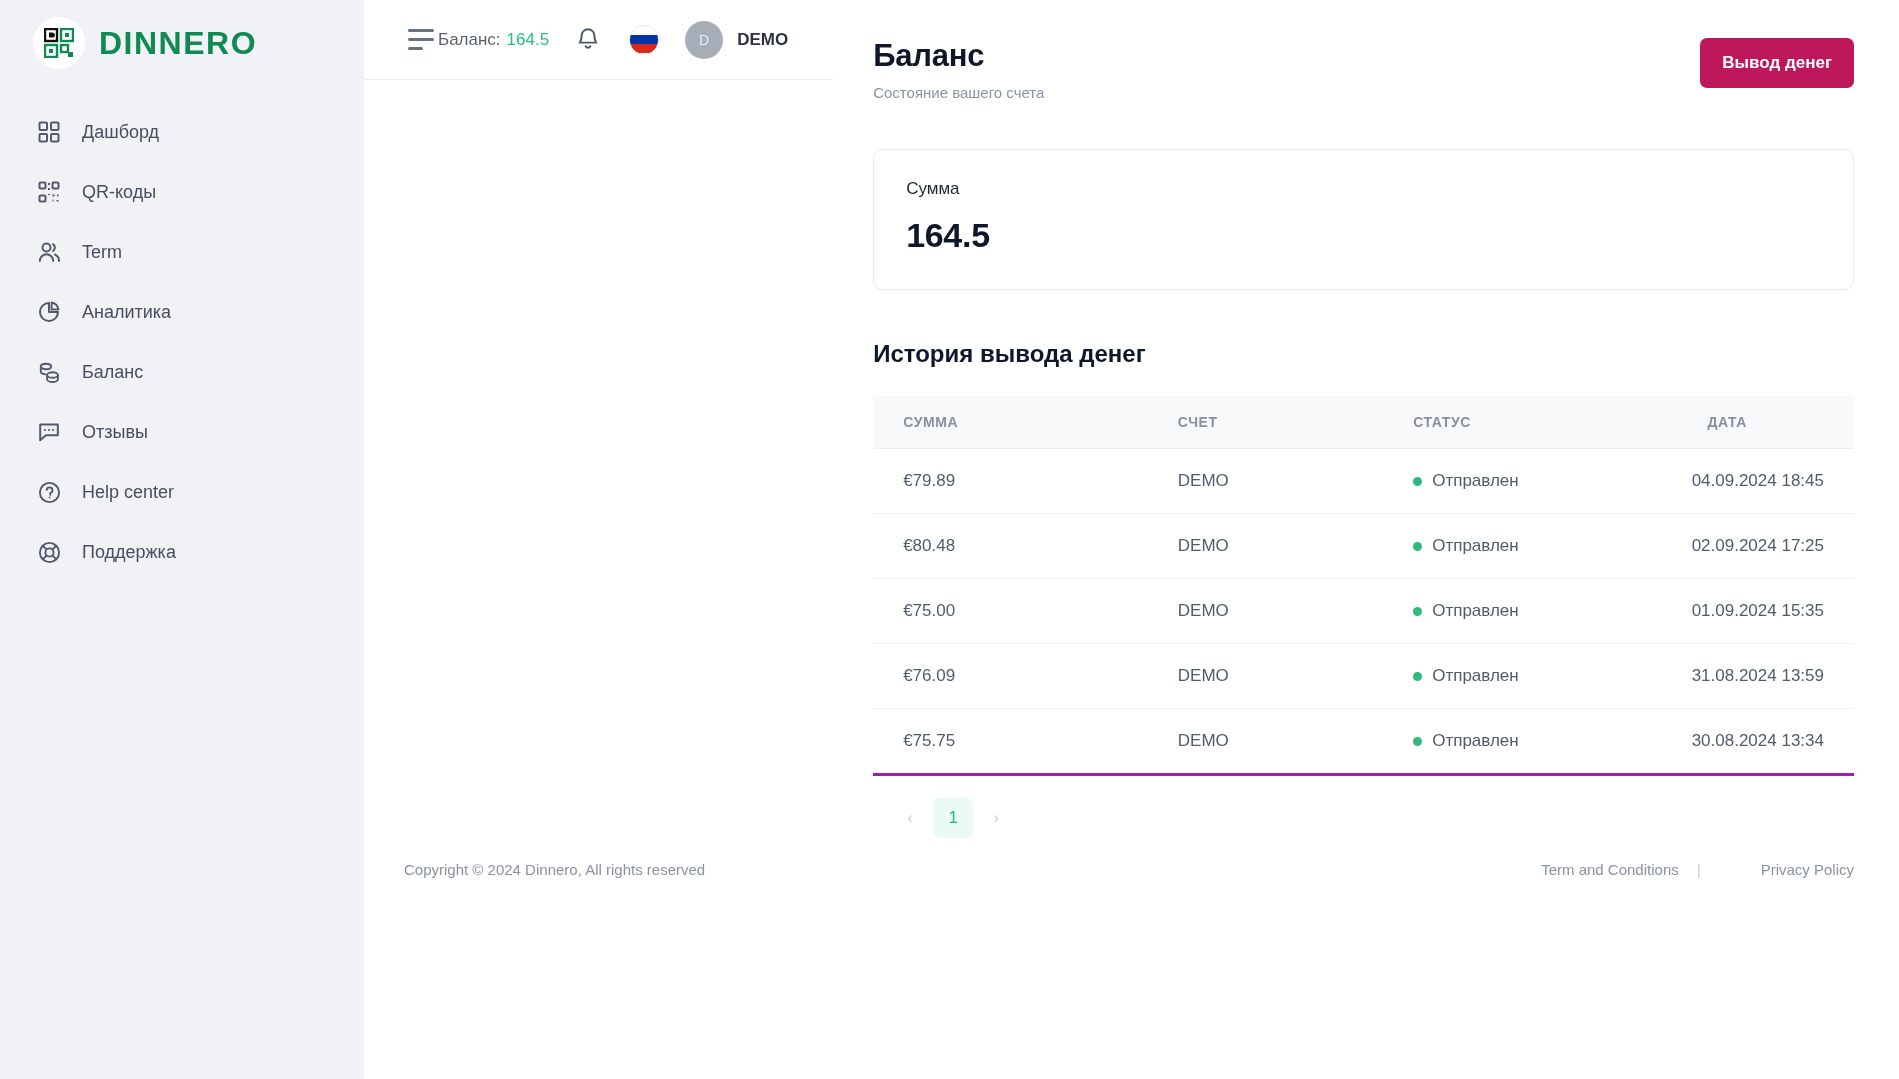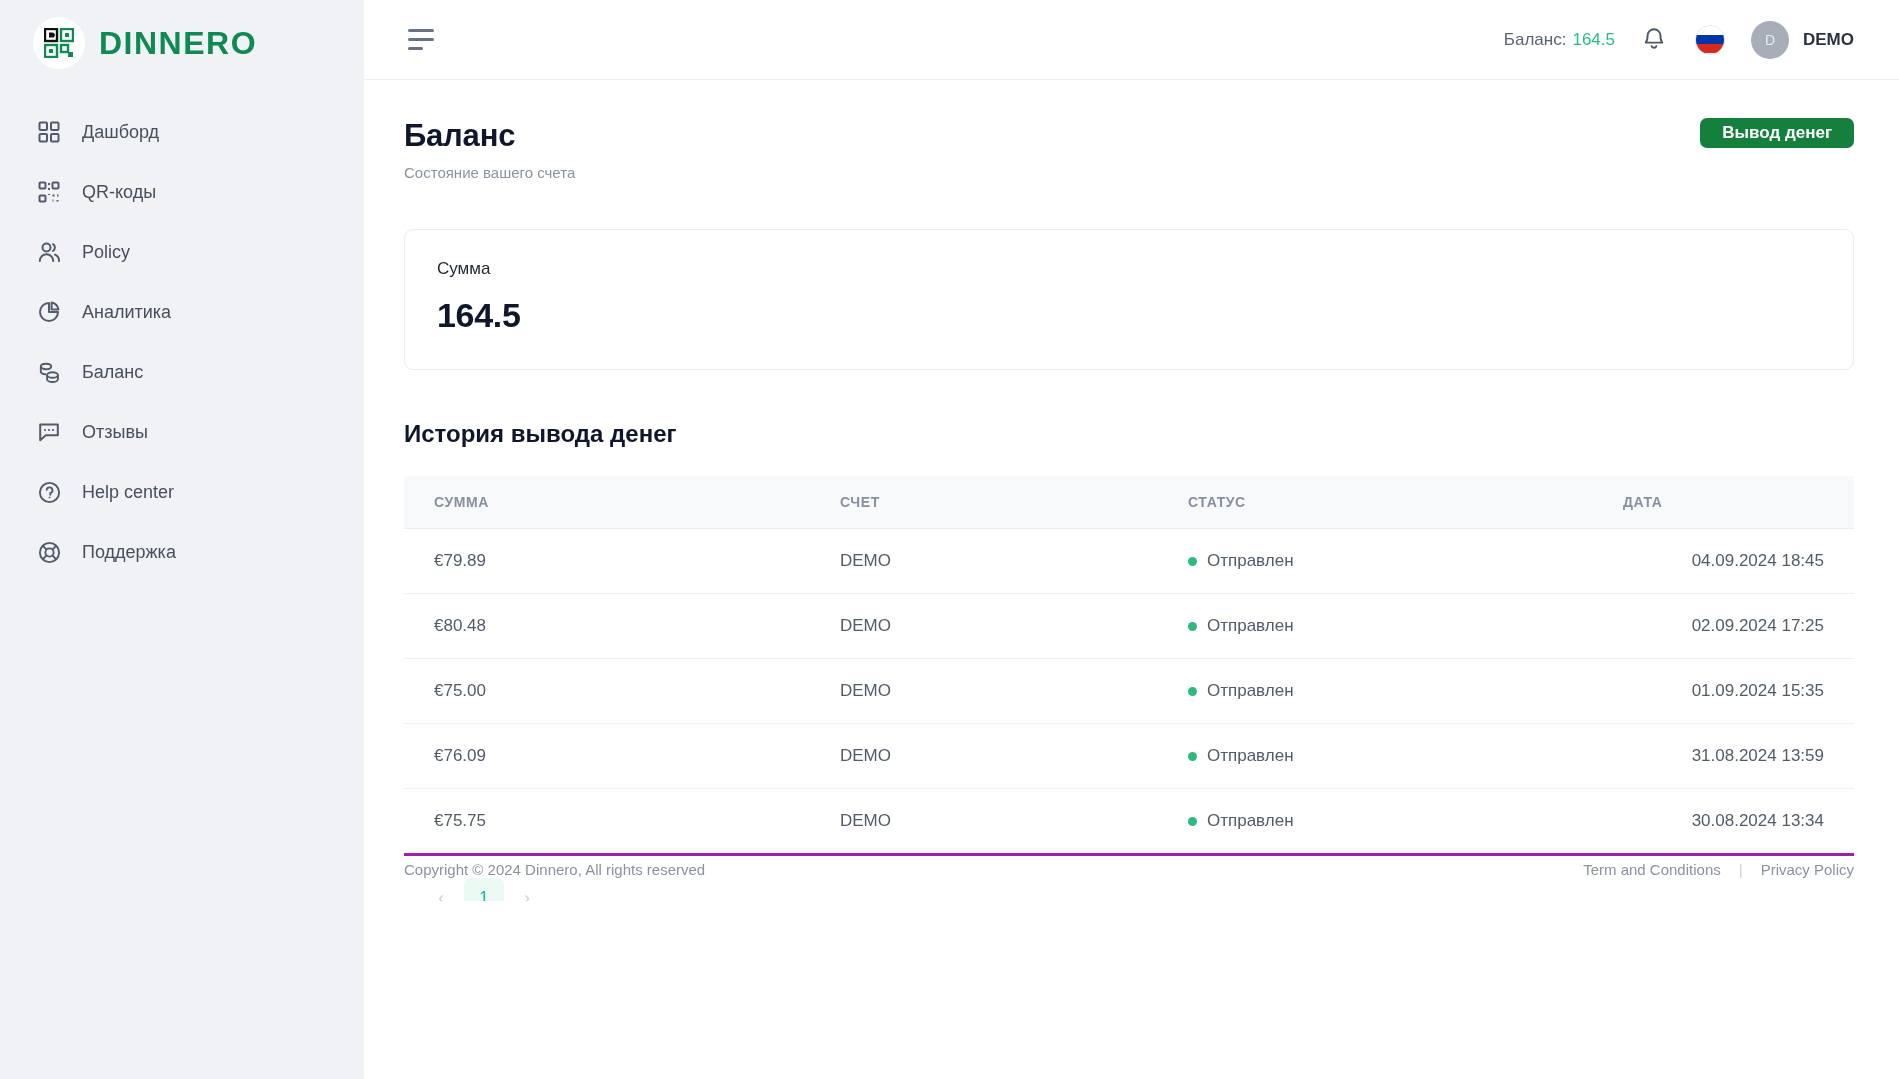--- a/index.html
+++ b/index.html
@@ -53,21 +53,21 @@
   }
   .nav-label {
     font-size: 18px;
     color: #474f5e;
   }
 
   
   .main {
     flex: 1 1 auto;
     height: 901px;
-    display: flex; flex-direction: column;
+    display: flex; flex-direction: row;
     background: #ffffff;
     position: relative;
   }
   .topbar {
     height: 80px;
     flex: 0 0 80px;
     display: flex; align-items: center;
     justify-content: space-between;
     padding: 0 45px 0 40px;
     border-bottom: 1px solid #eceef1;
@@ -116,24 +116,24 @@
     padding: 38px 45px 0 40px;
     overflow: hidden;
   }
   .page-head {
     display: flex; align-items: flex-start;
     justify-content: space-between;
   }
   .page-title { font-size: 31px; font-weight: bold; color: #10172a; letter-spacing: -0.2px; }
   .page-sub { font-size: 15px; color: #8b93a3; margin-top: 10px; }
   .btn-primary {
-    background: #15803d; color: #ffffff;
+    background: #be185d; color: #ffffff;
     border: none; border-radius: 7px;
     font-size: 17px; font-weight: bold;
-    padding: 5px 22px;
+    padding: 15px 22px;
     cursor: pointer;
     font-family: "Liberation Sans", sans-serif;
   }
 
   .amount-card {
     margin-top: 48px;
     border: 1px solid #e9ebef;
     border-radius: 9px;
     background: #ffffff;
     padding: 29px 32px 34px 32px;
@@ -184,21 +184,21 @@
   }
 
   .footer {
     position: absolute; left: 0; right: 0; bottom: 0;
     height: 64px;
     display: flex; align-items: center; justify-content: space-between;
     padding: 0 45px 0 40px;
     font-size: 15px; color: #8a92a2;
   }
   .footer-links { display: flex; align-items: center; gap: 18px; }
-  .footer-links a { color: #8a92a2; text-decoration: none; cursor: pointer; }
+  .footer-links a { color: #8a92a2; text-decoration: none; cursor: pointer; margin-left: 42px; }
   .footer-sep { color: #ccd1d9; }
 </style>
 </head>
 <body>
 
 <div class="app">
 
   <aside class="sidebar">
     <div class="brand">
       <div class="brand-logo">
@@ -244,21 +244,21 @@
 
       <div class="nav-item">
         <span class="nav-icon">
           <svg width="23" height="23" viewBox="0 0 23 23" fill="none" stroke="currentColor" stroke-width="2" stroke-linecap="round">
             <circle cx="8.5" cy="6.5" r="4"></circle>
             <path d="M1.8 20 a6.7 6.7 0 0 1 13.4 0"></path>
             <path d="M15 3.2 a4 4 0 0 1 0 6.8"></path>
             <path d="M17 13.6 a6.7 6.7 0 0 1 4 6.4"></path>
           </svg>
         </span>
-        <span class="nav-label">Policy</span>
+        <span class="nav-label">Term</span>
       </div>
 
       <div class="nav-item">
         <span class="nav-icon">
           <svg width="22" height="22" viewBox="0 0 22 22" fill="none" stroke="currentColor" stroke-width="2" stroke-linejoin="round">
             <path d="M11 2 a9 9 0 1 0 9 9 h-9 z"></path>
             <path d="M13.6 1.6 a8.4 8.4 0 0 1 6.8 6.8 h-6.8 z"></path>
           </svg>
         </span>
         <span class="nav-label">Аналитика</span>

